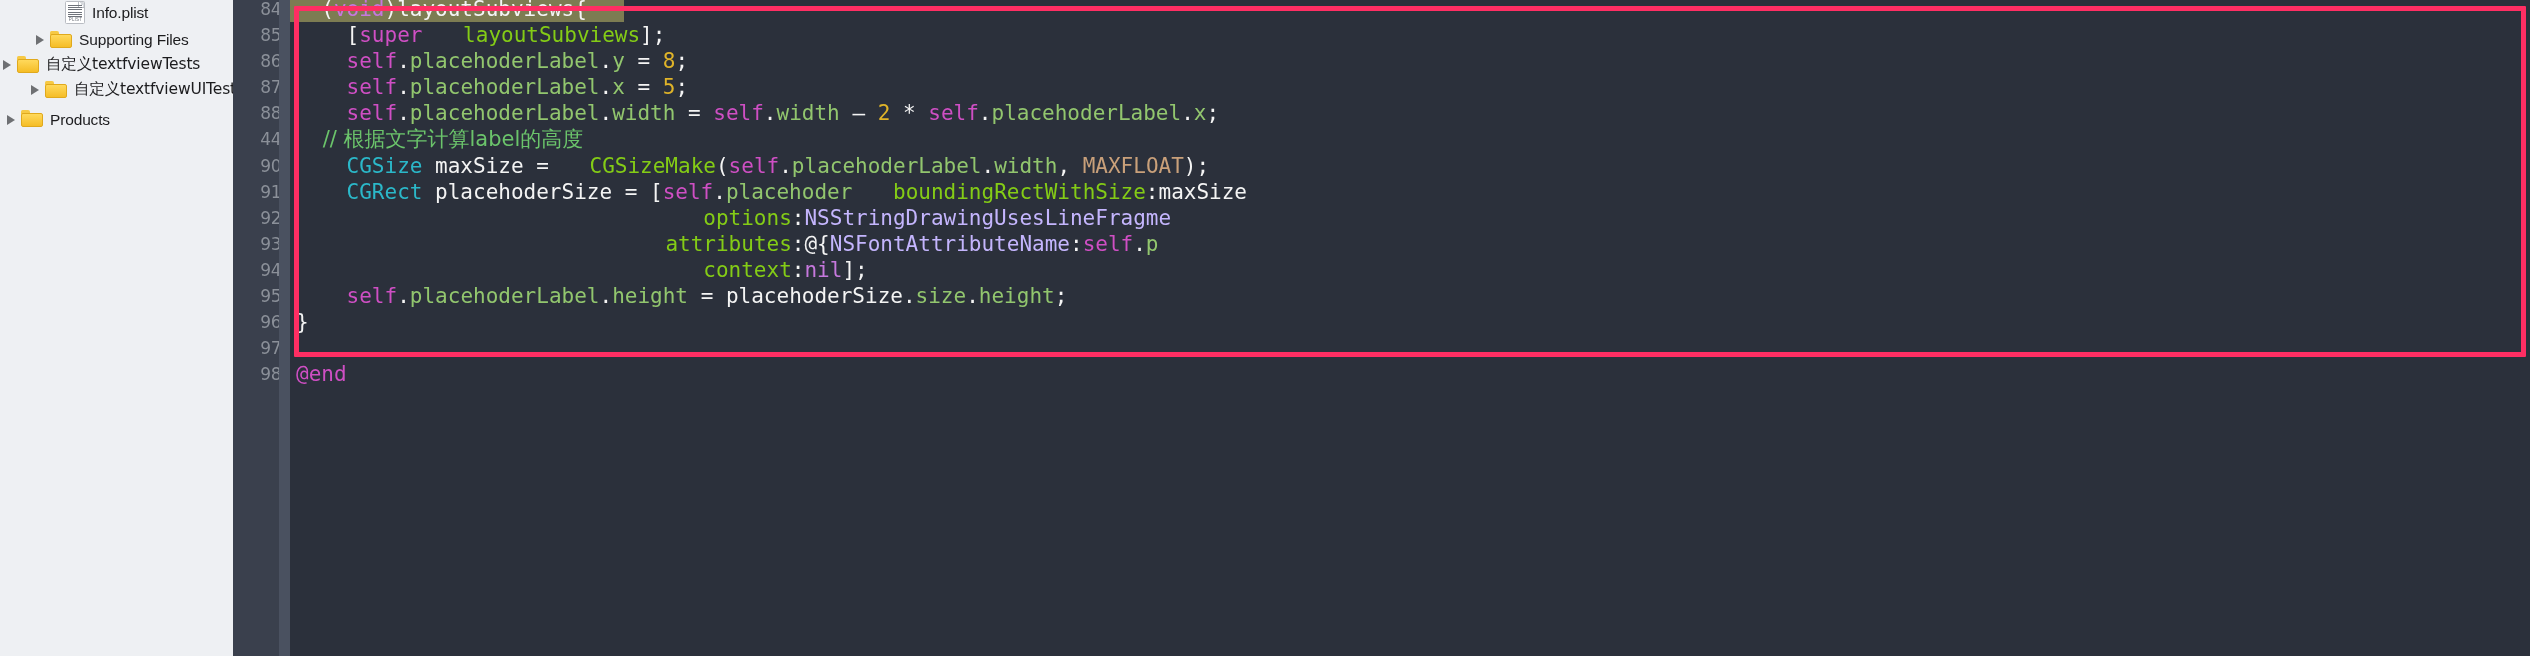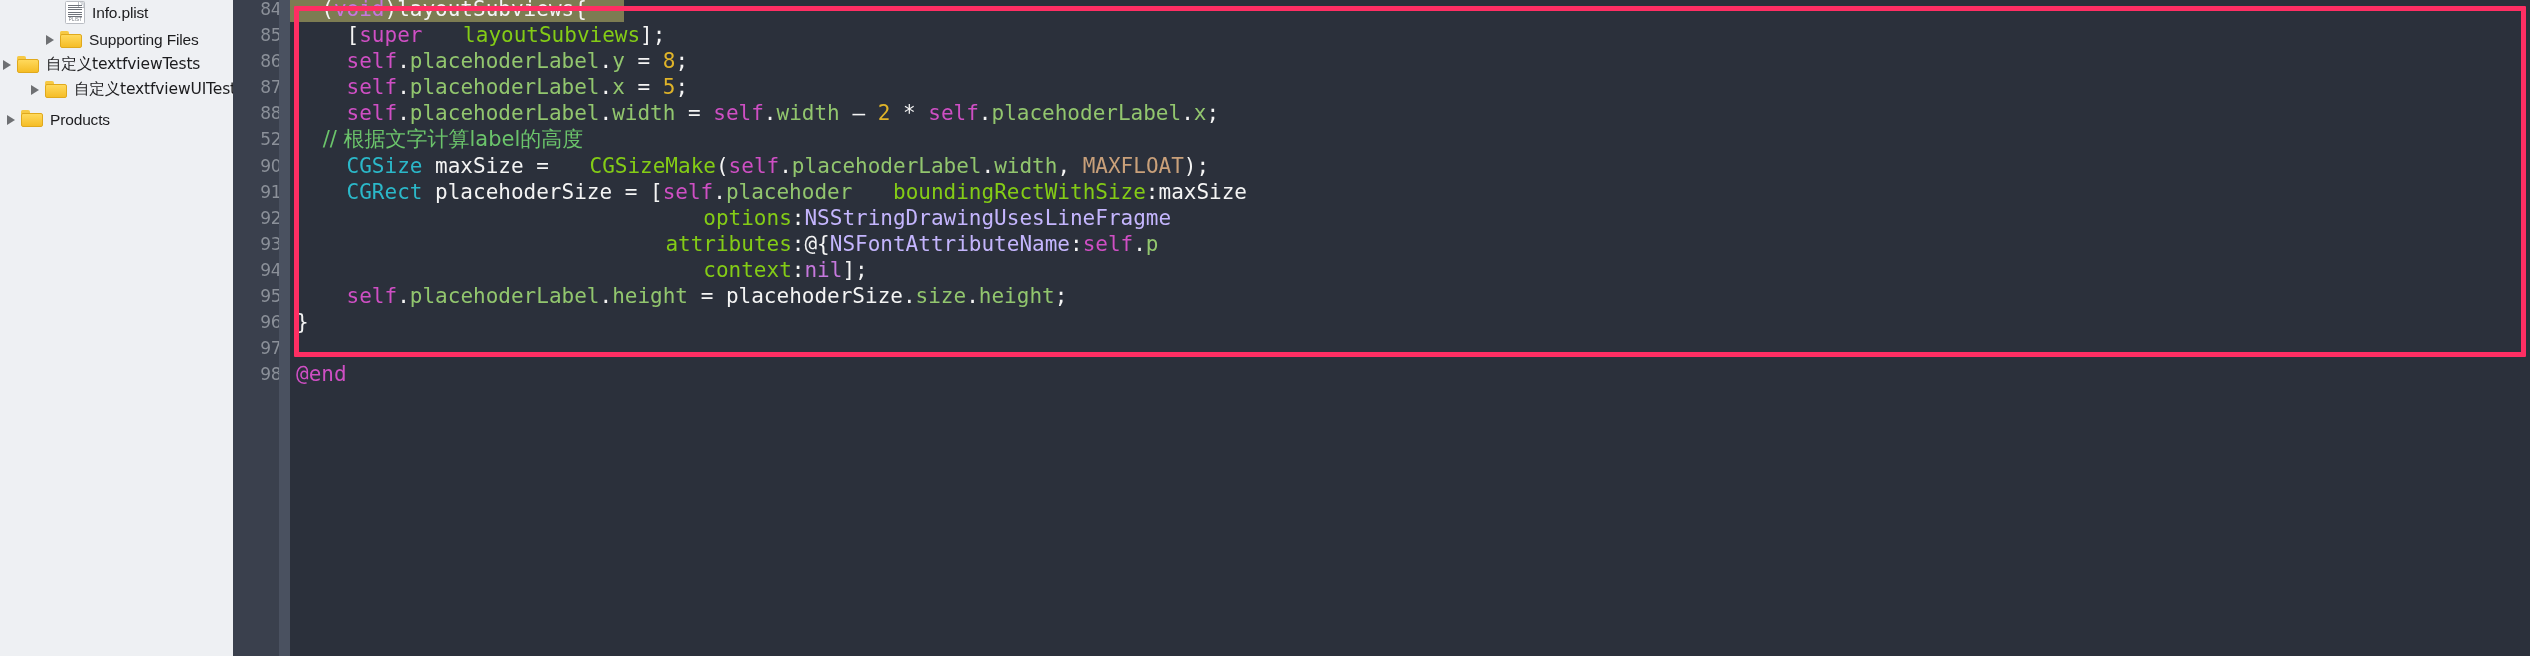--- a/index.html
+++ b/index.html
@@ -254,21 +254,21 @@
   <div class="sidebar">
     <div id="nav-rows">
         <div class="nav-row" style="top: 0px; padding-left: 48px;">
           <span class="disclosure hidden"></span>
           <span class="plist-icon">
             <span class="plist-lines"></span>
             <span class="plist-tag">PLIST</span>
           </span>
           <span class="nav-label">Info.plist</span>
         </div>
-        <div class="nav-row" style="top: 27px; padding-left: 43px;">
+        <div class="nav-row" style="top: 27px; padding-left: 33px;">
           <span class="disclosure"></span>
           <span class="folder-icon">
             <span class="tab"></span>
             <span class="body"></span>
           </span>
           <span class="nav-label">Supporting Files</span>
         </div>
         <div class="nav-row" style="top: 52px; ">
           <span class="disclosure"></span>
           <span class="folder-icon">
@@ -296,21 +296,21 @@
       </div>
   </div>
 
   <div class="gutter">
     <div class="gutter-inner" id="gutter-nums" style="top: -4px;">
         <div class="gnum">84</div>
         <div class="gnum">85</div>
         <div class="gnum">86</div>
         <div class="gnum">87</div>
         <div class="gnum">88</div>
-        <div class="gnum">52</div>
+        <div class="gnum">44</div>
         <div class="gnum">90</div>
         <div class="gnum">91</div>
         <div class="gnum">92</div>
         <div class="gnum">93</div>
         <div class="gnum">94</div>
         <div class="gnum">95</div>
         <div class="gnum">96</div>
         <div class="gnum">97</div>
         <div class="gnum">98</div>
       </div>

